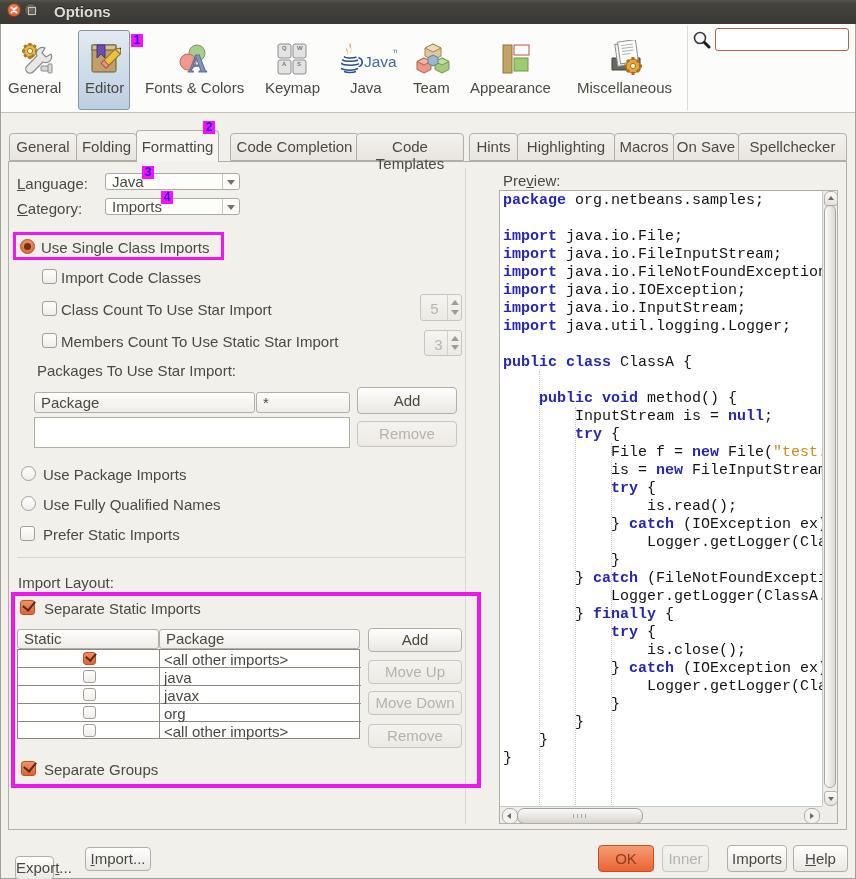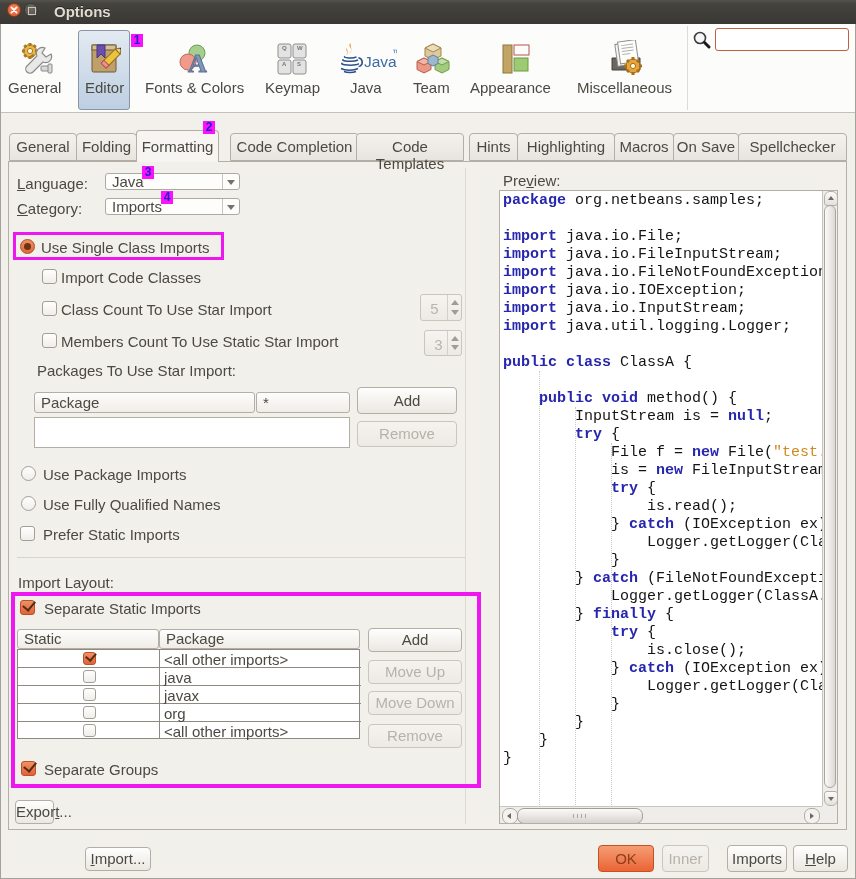--- a/index.html
+++ b/index.html
@@ -348,21 +348,21 @@
 
     <div class="abs" style="right:0;bottom:0;width:15px;height:17px;background:#efede9"></div>
   </div>
 </div>
 
 <div class="abs" style="left:0;top:24px;width:1px;height:855px;background:#a5a199"></div>
 <div class="abs" style="left:855px;top:24px;width:1px;height:855px;background:#a5a199"></div>
 <div class="abs" style="left:0;top:878px;width:856px;height:1px;background:#a5a199"></div>
 
 <div id="bottom">
-  <div class="btn" style="left:15px;top:800px;width:39px;height:24px;line-height:22px">Expor<span style="text-decoration:underline">t</span>...</div>
+  <div class="btn" style="left:15px;top:856px;width:39px;height:24px;line-height:22px">Expor<span style="text-decoration:underline">t</span>...</div>
   <div class="btn" style="left:85px;top:847px;width:66px;height:24px;line-height:22px"><span style="text-decoration:underline">I</span>mport...</div>
   <div class="btn" style="left:598px;top:845px;width:56px;height:27px;line-height:25px;background:linear-gradient(#f59d74,#eb6435);border-color:#c4511f;color:#8c3e1d">OK</div>
   <div class="btn dis" style="left:662px;top:845px;width:47px;height:27px;line-height:25px">Inner</div>
   <div class="btn" style="left:727px;top:845px;width:60px;height:27px;line-height:25px">Imports</div>
   <div class="btn" style="left:793px;top:845px;width:55px;height:27px;line-height:25px"><span style="text-decoration:underline">H</span>elp</div>
 </div>
 
 <style>
 .k{color:#2727ae;font-weight:bold}
 .s{color:#ce8a1e}

